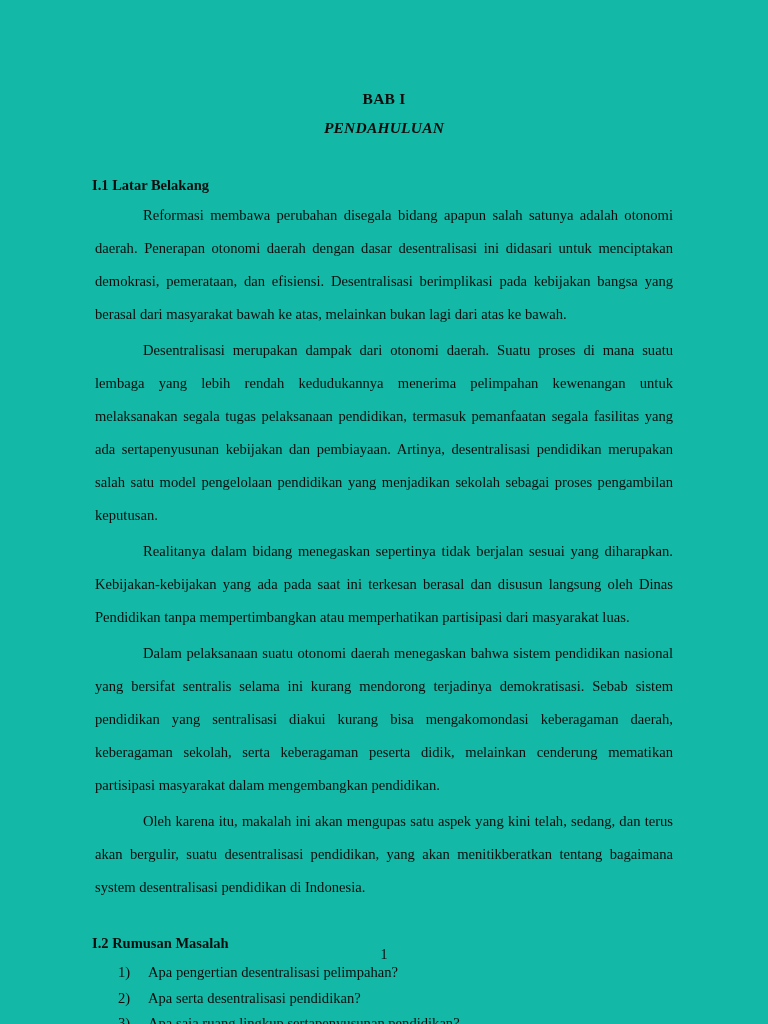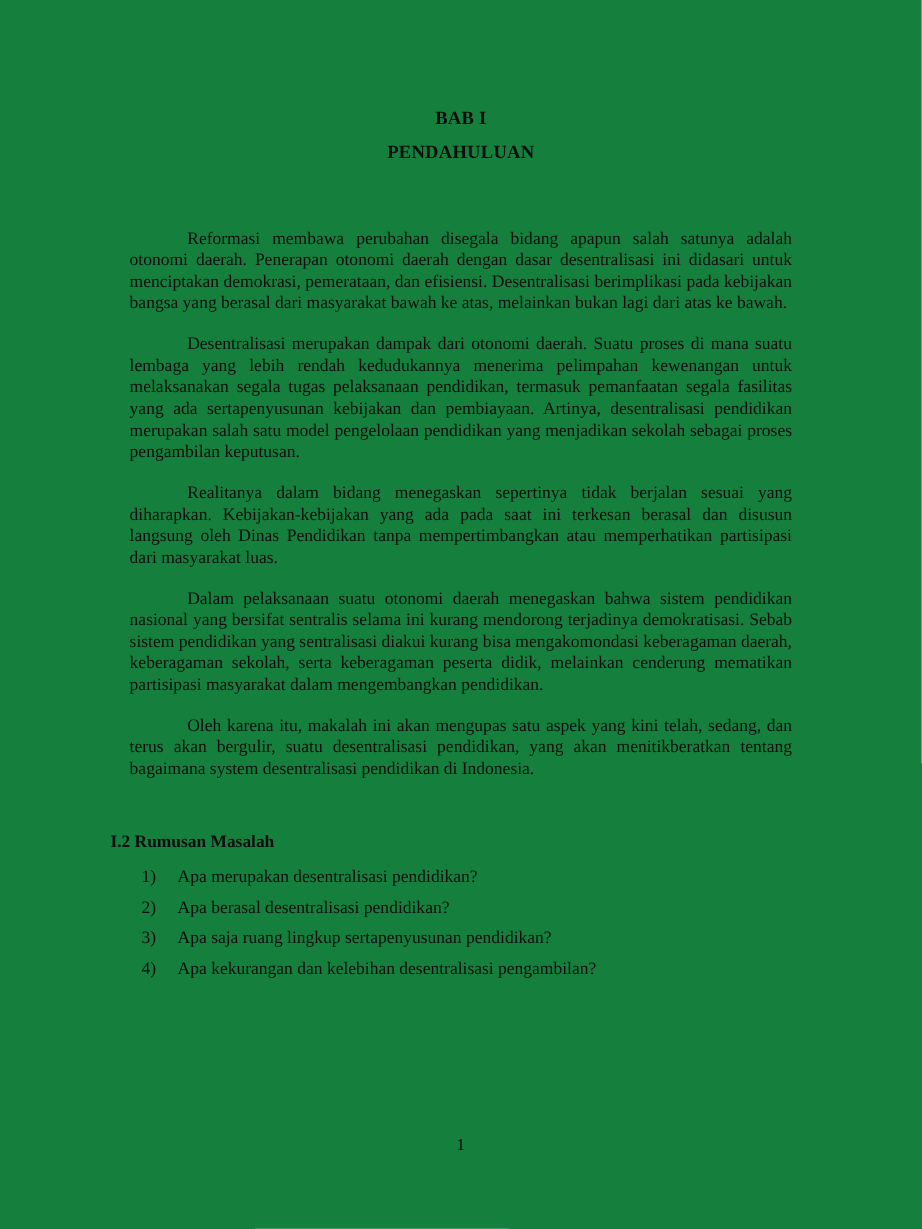--- a/index.html
+++ b/index.html
@@ -14,56 +14,57 @@
     color: #0d0d0d;
     position: relative;
     overflow: hidden;
   }
   .page {
     position: relative;
     width: 768px;
     height: 1024px;
     box-sizing: border-box;
     padding: 0;
-    background: #15803d;
+    background: #14b8a6;
   }
   .content {
     position: absolute;
     left: 92px;
     top: 84px;
     width: 584px;
   }
   .doc-title {
     text-align: center;
     font-weight: bold;
     font-size: 15.5px;
     letter-spacing: 0.2px;
     line-height: 29px;
     margin: 0;
   }
   .doc-title.second {
     margin-bottom: 0;
+    font-style: italic;
   }
   .section-heading {
     font-weight: bold;
     font-size: 14.5px;
     margin: 0;
     line-height: 22px;
     text-align: left;
   }
   .heading-gap-1 {
     height: 32px;
   }
   .heading-gap-2 {
     height: 25px;
   }
   p.body-par {
-    margin: 16px;
+    margin: 3px;
     font-size: 14.6px;
-    line-height: 18px;
+    line-height: 33px;
     text-align: justify;
     text-indent: 48px;
     hyphens: none;
   }
   ol.questions {
     list-style: none;
     margin: 0;
     padding: 0;
   }
   ol.questions li {
@@ -99,41 +100,42 @@
 
 <div class="page">
 
   <div class="content">
 
     <h1 class="doc-title">BAB I</h1>
     <h1 class="doc-title second">PENDAHULUAN</h1>
 
     <div class="heading-gap-1"></div>
 
+    <h2 class="section-heading">I.1 Latar Belakang</h2>
 
     <p class="body-par">Reformasi membawa perubahan disegala bidang apapun salah satunya adalah otonomi daerah. Penerapan otonomi daerah dengan dasar desentralisasi ini didasari untuk menciptakan demokrasi, pemerataan, dan efisiensi. Desentralisasi berimplikasi pada kebijakan bangsa yang berasal dari masyarakat bawah ke atas, melainkan bukan lagi dari atas ke bawah.</p>
     <p class="body-par">Desentralisasi merupakan dampak dari otonomi daerah. Suatu proses di mana suatu lembaga yang lebih rendah kedudukannya menerima pelimpahan kewenangan untuk melaksanakan segala tugas pelaksanaan pendidikan, termasuk pemanfaatan segala fasilitas yang ada sertapenyusunan kebijakan dan pembiayaan. Artinya, desentralisasi pendidikan merupakan salah satu model pengelolaan pendidikan yang menjadikan sekolah sebagai proses pengambilan keputusan.</p>
     <p class="body-par">Realitanya dalam bidang menegaskan sepertinya tidak berjalan sesuai yang diharapkan. Kebijakan-kebijakan yang ada pada saat ini terkesan berasal dan disusun langsung oleh Dinas Pendidikan tanpa mempertimbangkan atau memperhatikan partisipasi dari masyarakat luas.</p>
     <p class="body-par">Dalam pelaksanaan suatu otonomi daerah menegaskan bahwa sistem pendidikan nasional yang bersifat sentralis selama ini kurang mendorong terjadinya demokratisasi. Sebab sistem pendidikan yang sentralisasi diakui kurang bisa mengakomondasi keberagaman daerah, keberagaman sekolah, serta keberagaman peserta didik, melainkan cenderung mematikan partisipasi masyarakat dalam mengembangkan pendidikan.</p>
     <p class="body-par">Oleh karena itu, makalah ini akan mengupas satu aspek yang kini telah, sedang, dan terus akan bergulir, suatu desentralisasi pendidikan, yang akan menitikberatkan tentang bagaimana system desentralisasi pendidikan di Indonesia.</p>
 
     <div class="heading-gap-2"></div>
 
     <h2 class="section-heading">I.2 Rumusan Masalah</h2>
 
     <div class="list-top-gap"></div>
 
     <ol class="questions">
       <li>
         <span class="num">1)</span>
-        <span class="qtext">Apa merupakan desentralisasi pendidikan?</span>
+        <span class="qtext">Apa pengertian desentralisasi pelimpahan?</span>
       </li>
       <li>
         <span class="num">2)</span>
-        <span class="qtext">Apa berasal desentralisasi pendidikan?</span>
+        <span class="qtext">Apa serta desentralisasi pendidikan?</span>
       </li>
       <li>
         <span class="num">3)</span>
         <span class="qtext">Apa saja ruang lingkup sertapenyusunan pendidikan?</span>
       </li>
       <li>
         <span class="num">4)</span>
         <span class="qtext">Apa kekurangan dan kelebihan desentralisasi pengambilan?</span>
       </li>
     </ol>

